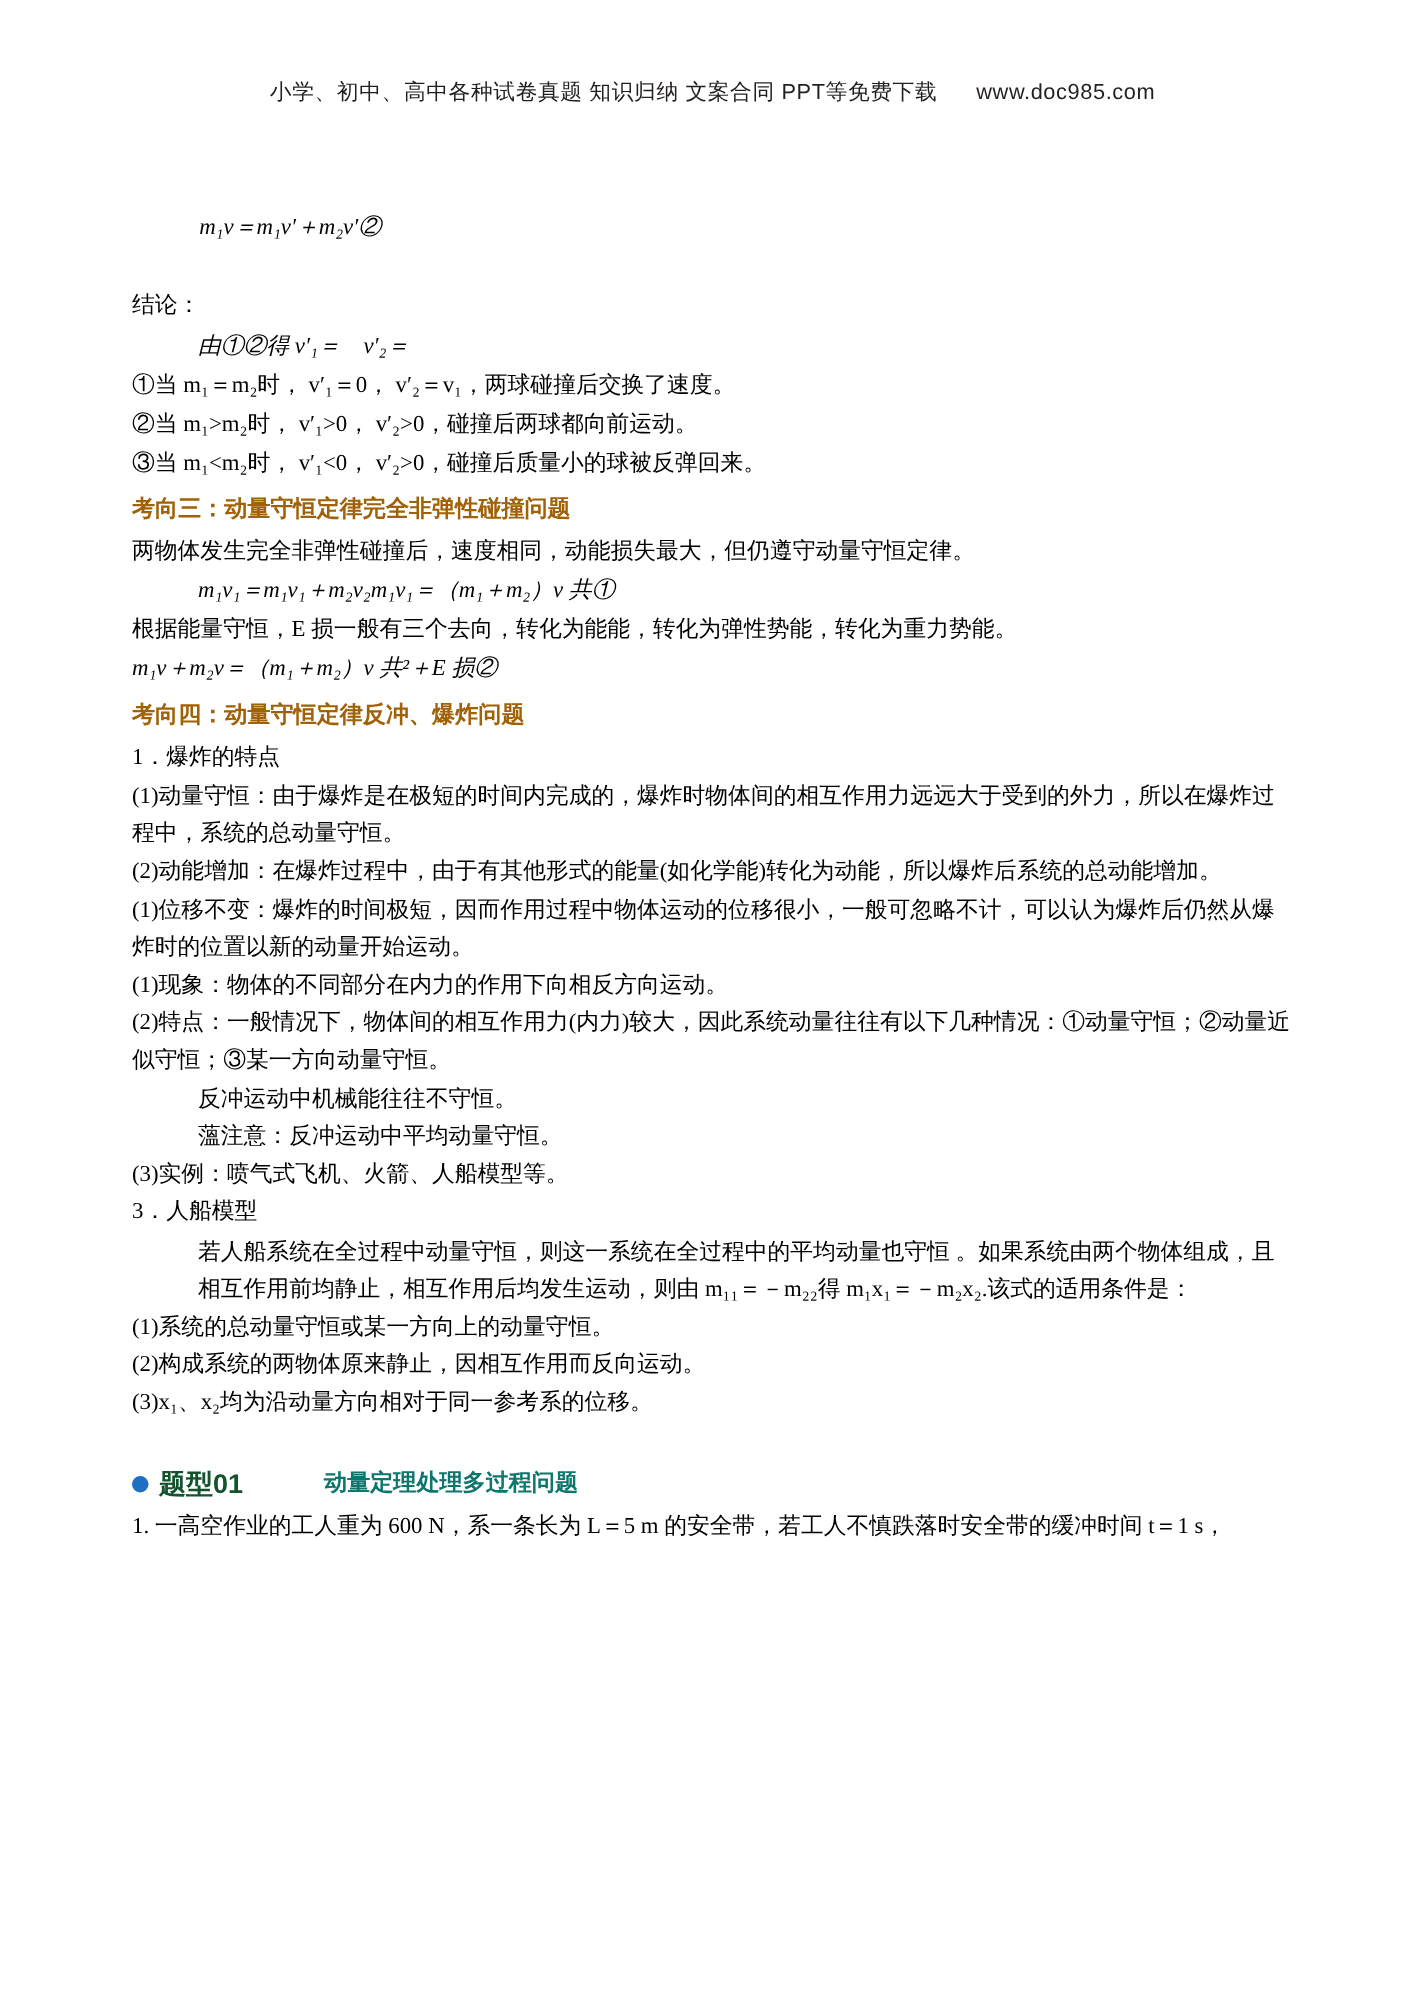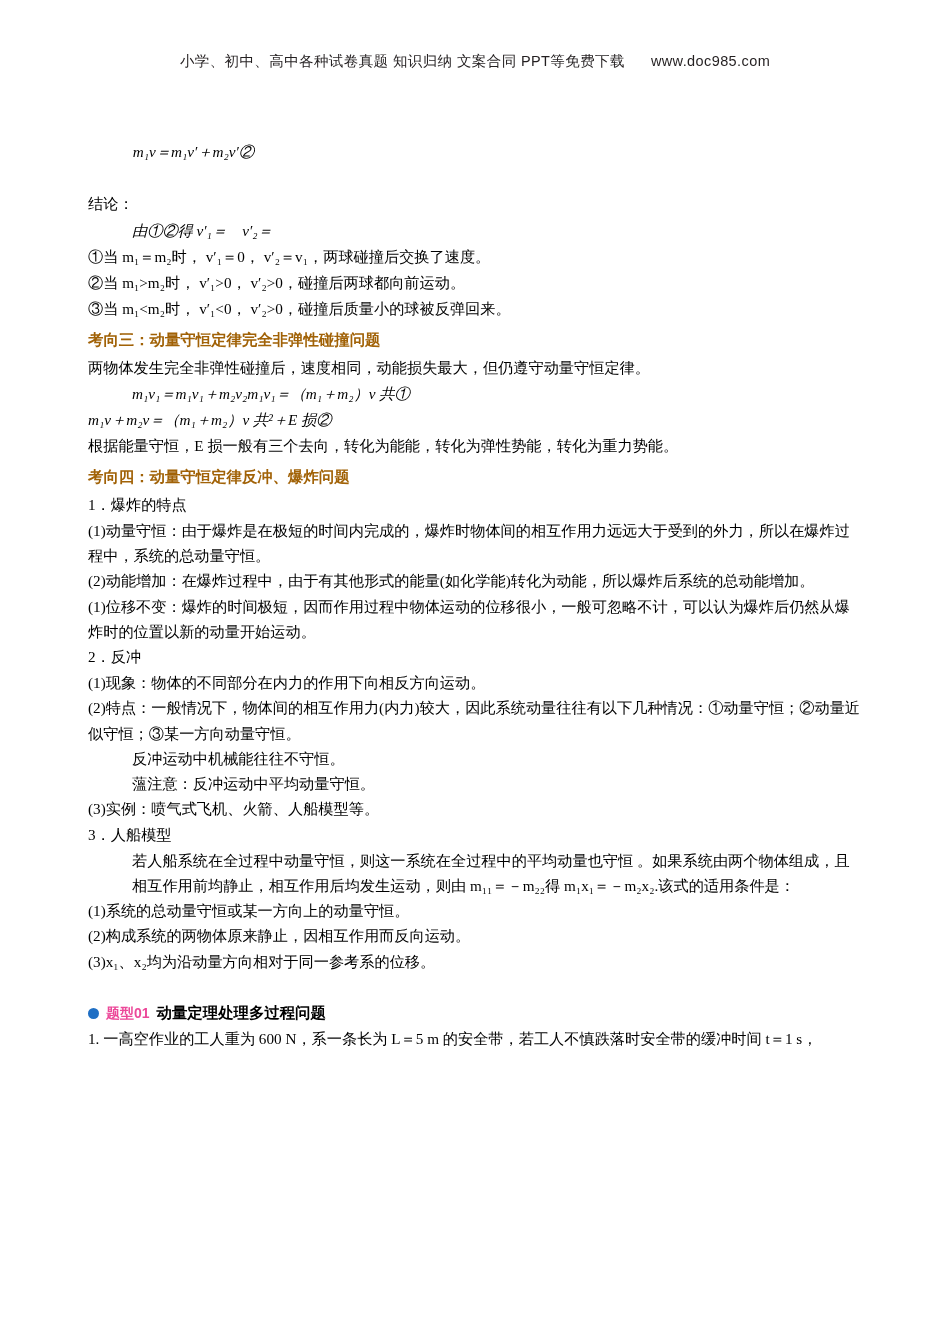--- a/index.html
+++ b/index.html
@@ -114,28 +114,29 @@
   .bullet-dot {
     width: 11px;
     height: 11px;
     background: #1f6fc4;
     border-radius: 50%;
     flex: none;
   }
   .qtype-label {
     font-family: "Liberation Sans", sans-serif;
     font-weight: bold;
-    font-size: 14px;
-    color: #ec4899;
+    font-size: 18px;
+    color: #14532d;
   }
   .qtype-title {
-    font-family: Liberation Sans, sans-serif;
+    font-family: Liberation Mono, monospace;
     font-weight: bold;
     font-size: 15.4px;
-    color: #000000;
+    color: #0f766e;
+    margin-left: 47px;
   }
   .question {
     margin-top: 0;
     font-size: 15.2px;
     line-height: 1.7;
   }
   .tight { line-height: 1.66; font-family: Liberation Serif, serif; }
 </style>
 </head>
 <body>
@@ -158,32 +159,31 @@
       <span class="formula">由①②得 v′₁＝    v′₂＝</span>
     </p>
     <p class="para">①当 m₁＝m₂时， v′₁＝0， v′₂＝v₁，两球碰撞后交换了速度。</p>
     <p class="para">②当 m₁&gt;m₂时， v′₁&gt;0， v′₂&gt;0，碰撞后两球都向前运动。</p>
     <p class="para">③当 m₁&lt;m₂时， v′₁&lt;0， v′₂&gt;0，碰撞后质量小的球被反弹回来。</p>
 
     <p class="heading-blue">考向三：动量守恒定律完全非弹性碰撞问题</p>
     <p class="para">两物体发生完全非弹性碰撞后，速度相同，动能损失最大，但仍遵守动量守恒定律。</p>
 
     <p class="para indent-2 formula">m₁v₁＝m₁v₁＋m₂v₂m₁v₁＝（m₁＋m₂）v 共①</p>
+    <p class="para">根据能量守恒，E 损一般有三个去向，转化为能能，转化为弹性势能，转化为重力势能。</p>
+
     <p class="para formula">m₁v＋m₂v＝（m₁＋m₂）v 共²＋E 损②</p>
-
-    <p class="para">根据能量守恒，E 损一般有三个去向，转化为能能，转化为弹性势能，转化为重力势能。</p>
 
     <p class="heading-blue">考向四：动量守恒定律反冲、爆炸问题</p>
 
     <p class="para">1．爆炸的特点</p>
     <p class="para tight">(1)动量守恒：由于爆炸是在极短的时间内完成的，爆炸时物体间的相互作用力远远大于受到的外力，所以在爆炸过程中，系统的总动量守恒。</p>
     <p class="para tight">(2)动能增加：在爆炸过程中，由于有其他形式的能量(如化学能)转化为动能，所以爆炸后系统的总动能增加。</p>
     <p class="para tight">(1)位移不变：爆炸的时间极短，因而作用过程中物体运动的位移很小，一般可忽略不计，可以认为爆炸后仍然从爆炸时的位置以新的动量开始运动。</p>
 
-    <p class="para">2．反冲</p>
     <p class="para tight">(1)现象：物体的不同部分在内力的作用下向相反方向运动。</p>
     <p class="para tight">(2)特点：一般情况下，物体间的相互作用力(内力)较大，因此系统动量往往有以下几种情况：①动量守恒；②动量近似守恒；③某一方向动量守恒。</p>
     <p class="para tight indent-2">反冲运动中机械能往往不守恒。</p>
     <p class="para tight indent-2">薀注意：反冲运动中平均动量守恒。</p>
     <p class="para tight">(3)实例：喷气式飞机、火箭、人船模型等。</p>
 
     <p class="para">3．人船模型</p>
     <p class="para tight indent-2">若人船系统在全过程中动量守恒，则这一系统在全过程中的平均动量也守恒 。如果系统由两个物体组成，且相互作用前均静止，相互作用后均发生运动，则由 m₁₁＝－m₂₂得 m₁x₁＝－m₂x₂.该式的适用条件是：</p>
     <p class="para tight">(1)系统的总动量守恒或某一方向上的动量守恒。</p>
     <p class="para tight">(2)构成系统的两物体原来静止，因相互作用而反向运动。</p>

